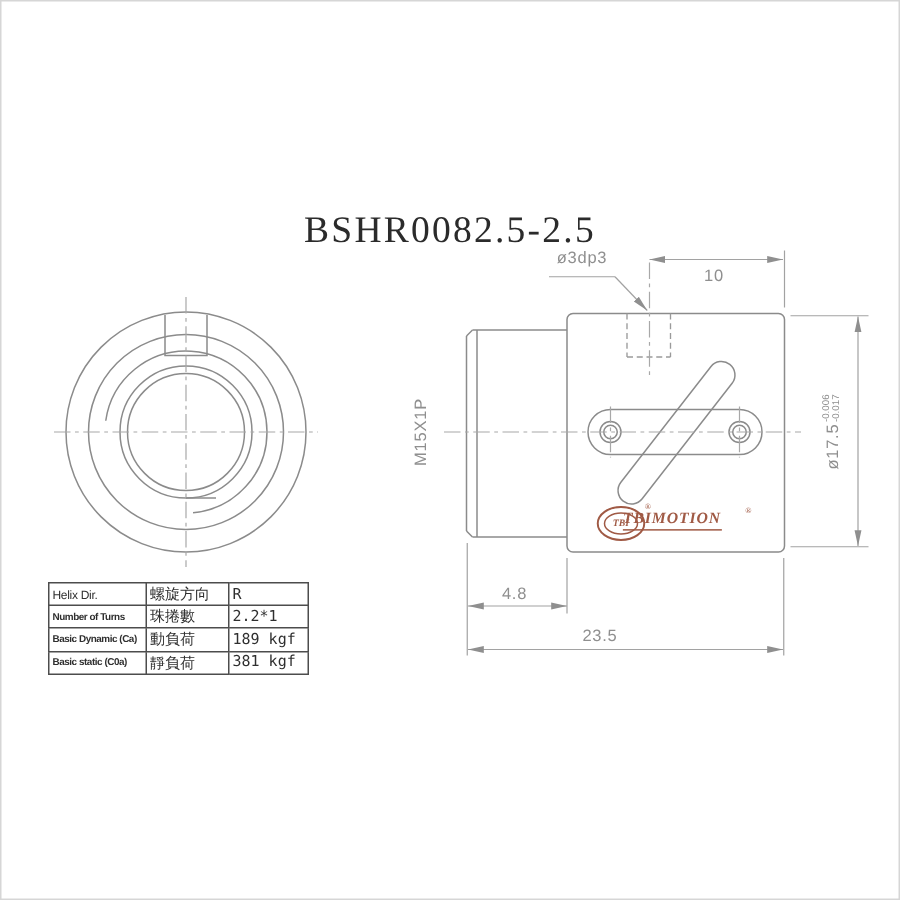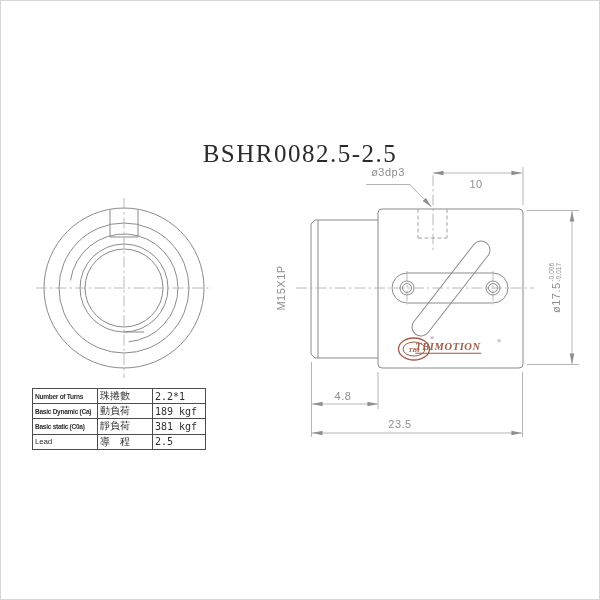--- a/index.html
+++ b/index.html
@@ -154,35 +154,35 @@
   <span class="abs regmark" style="left:499px;top:341px;">®</span>
 
   <table class="spec">
     <colgroup>
         <col style="width:65px">
         <col style="width:55px">
         <col style="width:53px">
       </colgroup>
     <tbody>
       <tr>
+        <td class="en">Helix Dir.</td>
+        <td class="zh">螺旋方向</td>
+        <td class="val">R</td>
+      </tr>
+      <tr>
         <td class="en small">Number of Turns</td>
         <td class="zh">珠捲數</td>
         <td class="val">2.2*1</td>
       </tr>
       <tr>
         <td class="en small">Basic Dynamic (Ca)</td>
         <td class="zh">動負荷</td>
         <td class="val">189 kgf</td>
       </tr>
       <tr>
         <td class="en small">Basic static (C0a)</td>
         <td class="zh">靜負荷</td>
         <td class="val">381 kgf</td>
       </tr>
-      <tr>
-        <td class="en">Lead</td>
-        <td class="zh">導　程</td>
-        <td class="val">2.5</td>
-      </tr>
     </tbody>
   </table>
 
 </div>
 
 </body></html>

